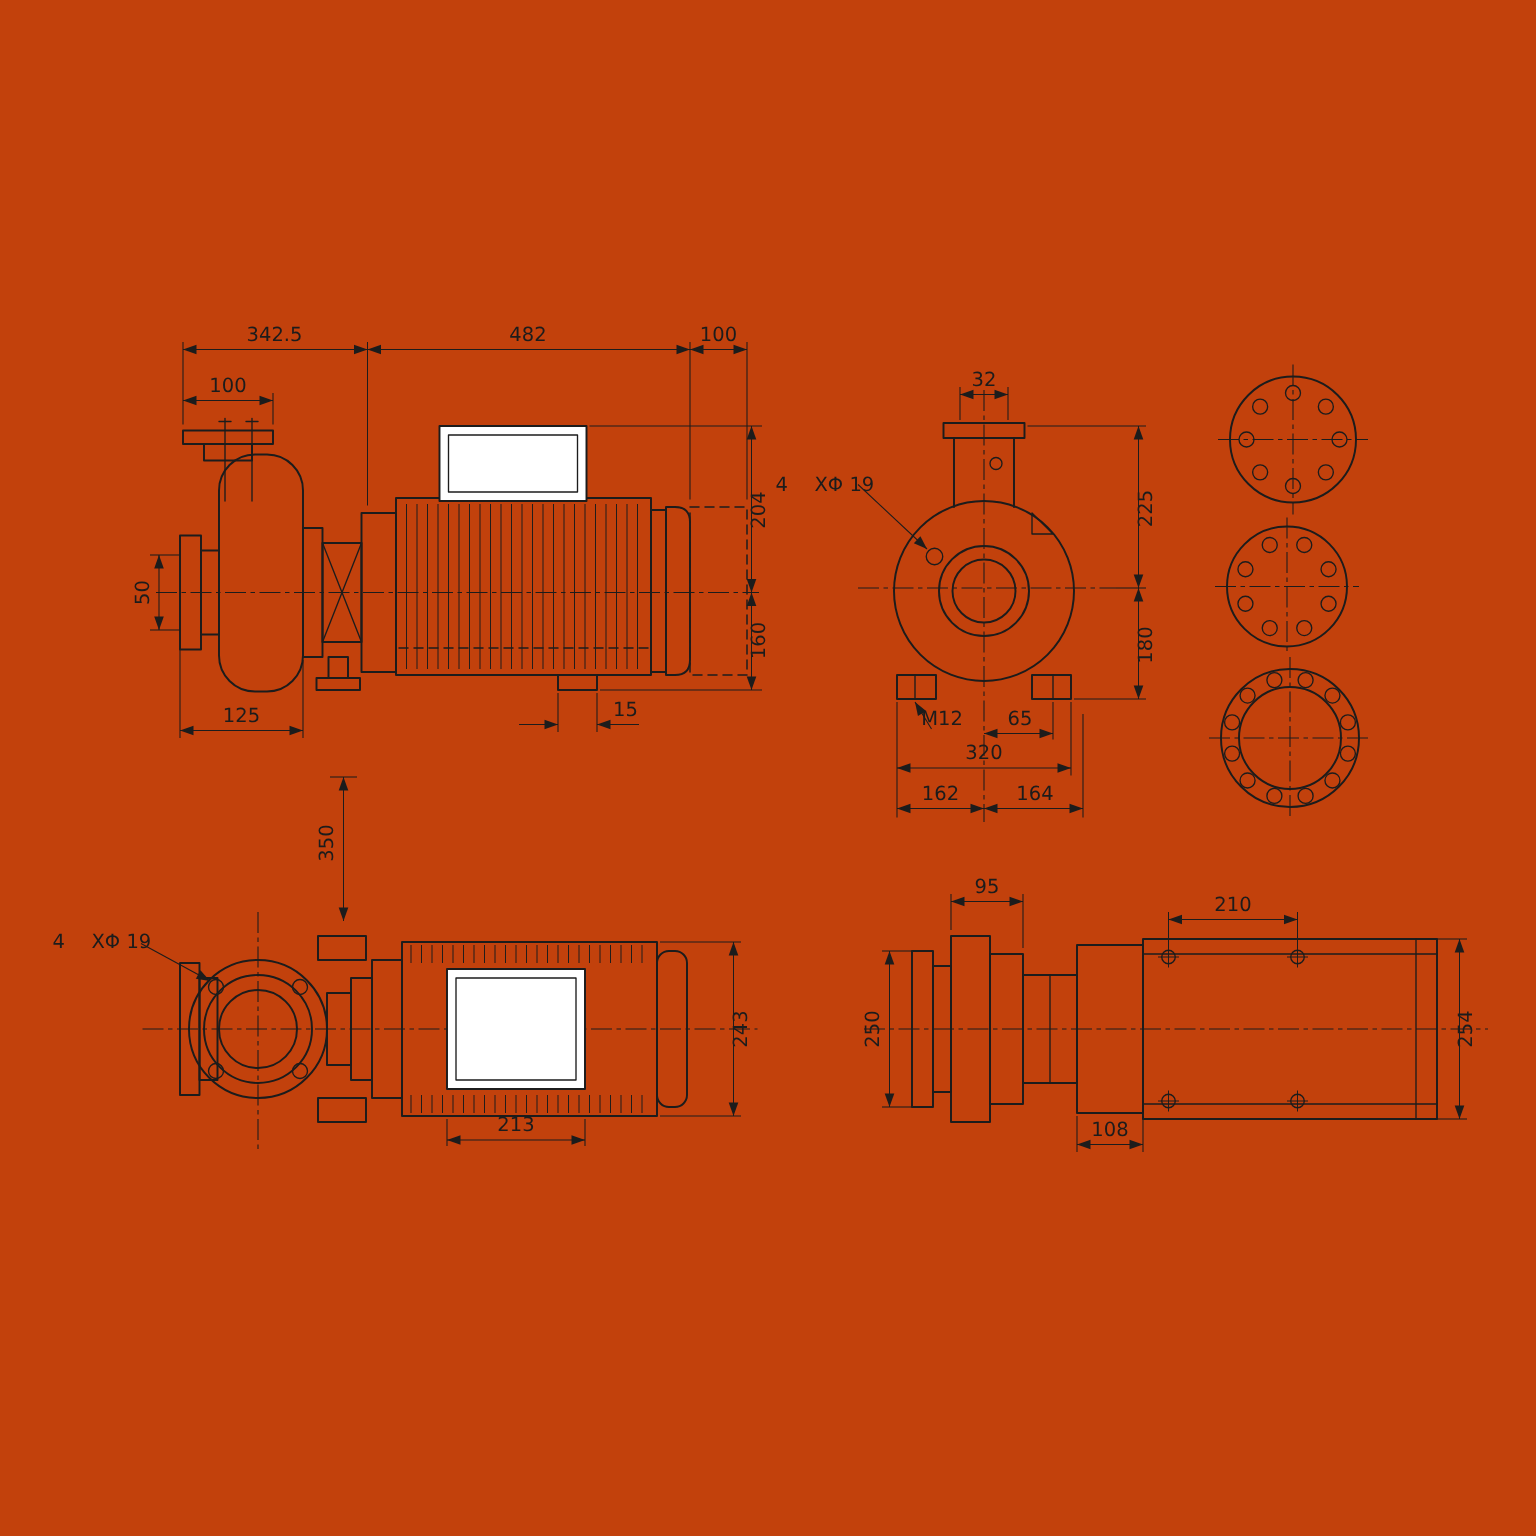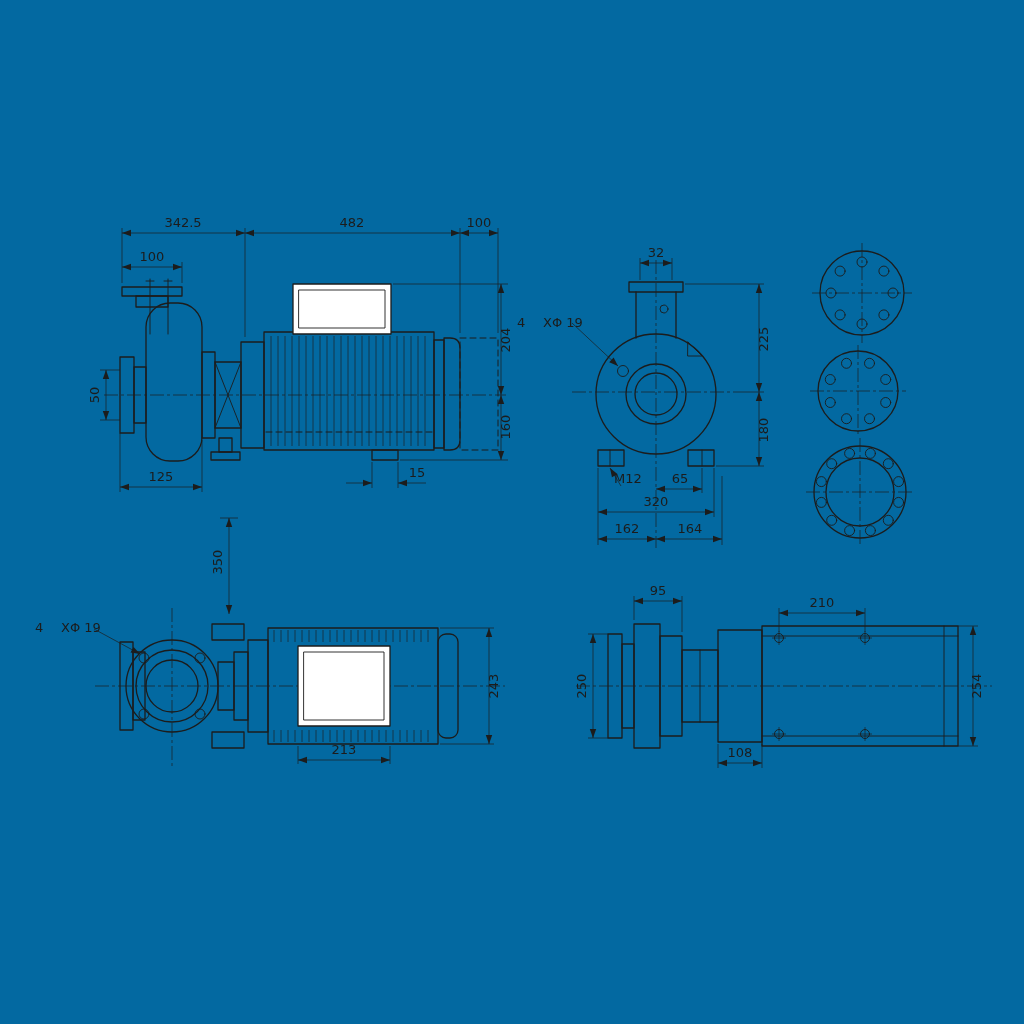--- a/index.html
+++ b/index.html
@@ -1,16 +1,16 @@
 <!DOCTYPE html>
 <html><head>
 <meta charset="utf-8">
 <style>
   html,body{margin:0;padding:0;background:#fff}
-  .sheet{position:relative;width:1024px;height:1024px;background:#0369a1;overflow:hidden}
+  .sheet{position:relative;width:1024px;height:1024px;background:#c2410c;overflow:hidden}
   svg{display:block}
   .ln{fill:none;stroke:#1c1c1c;stroke-width:1.3;stroke-linejoin:round;stroke-linecap:round}
   .t{stroke-width:0.9}
   .lnf{fill:#ffffff;stroke:#1c1c1c;stroke-width:1.3;stroke-linejoin:round}
   .fin{fill:none;stroke:#1c1c1c;stroke-width:0.65}
   .cl{fill:none;stroke:#1c1c1c;stroke-width:0.7;stroke-dasharray:14 3 3 3}
   .dash{stroke-dasharray:6 4;stroke-width:1}
   .ext{fill:none;stroke:#1c1c1c;stroke-width:0.7}
   .dim{fill:none;stroke:#1c1c1c;stroke-width:0.7}
   text{font-family:"DejaVu Sans","Liberation Sans",sans-serif;font-size:13px;fill:#1c1c1c}

